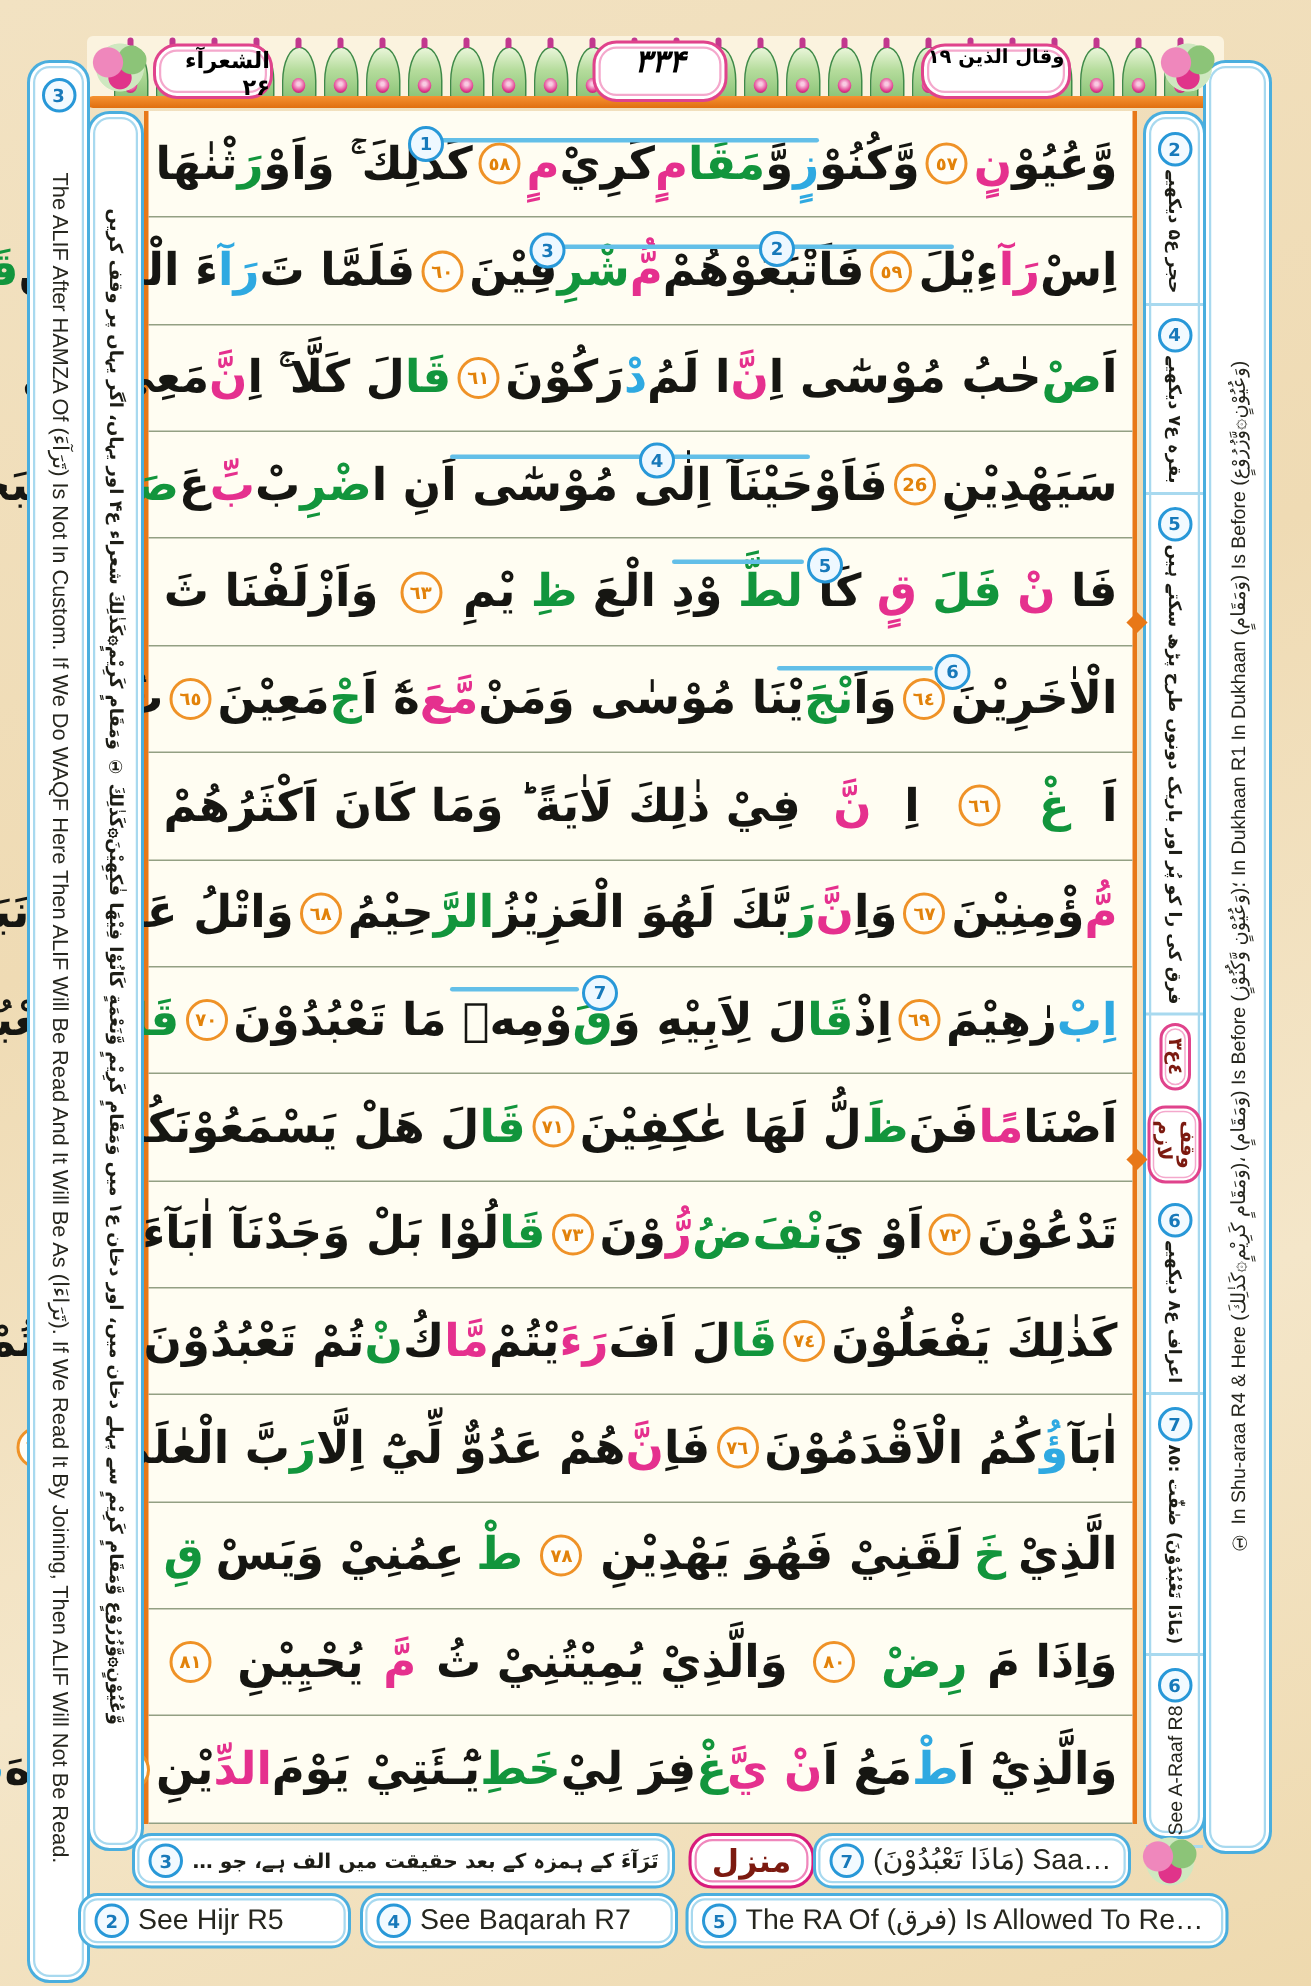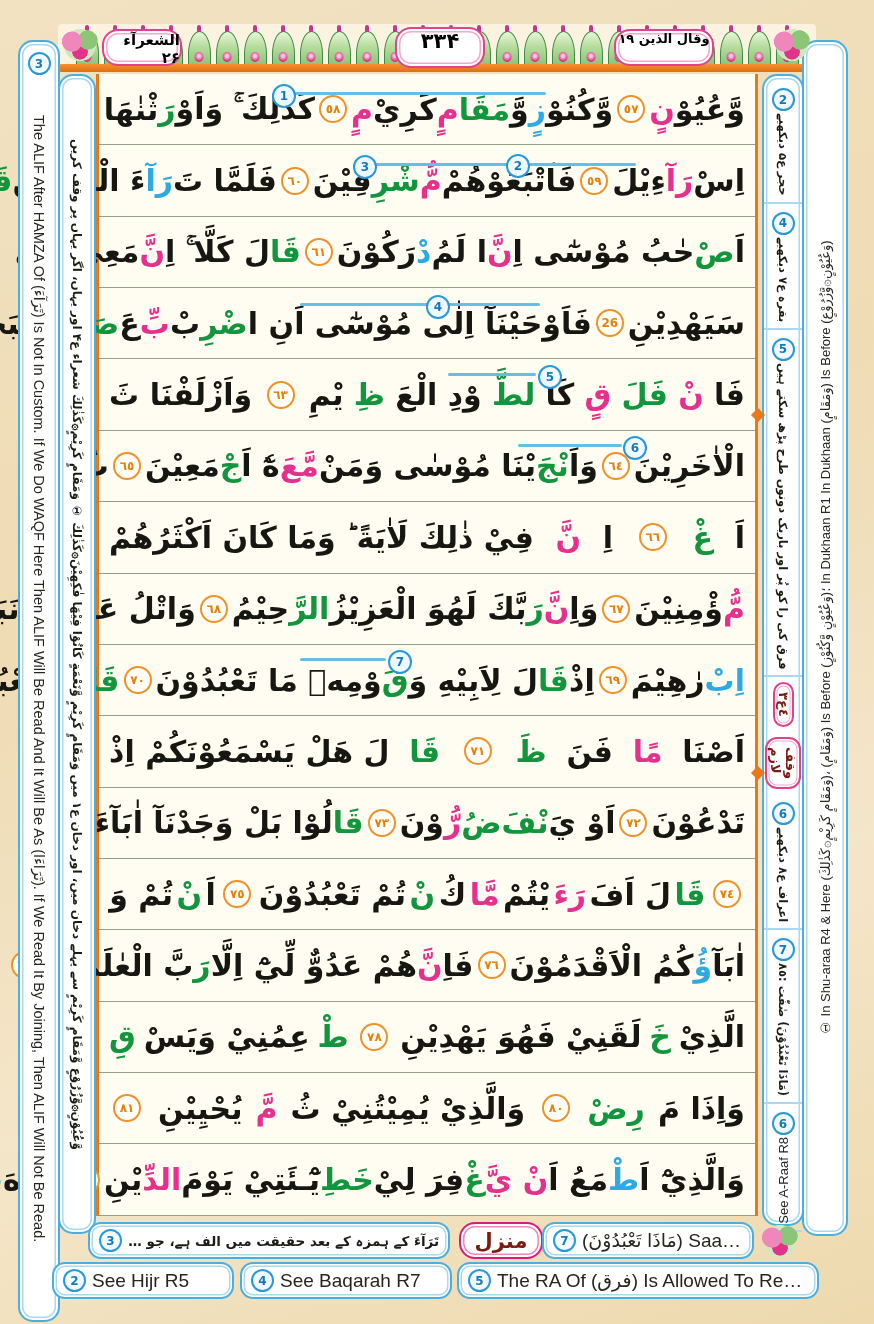--- a/index.html
+++ b/index.html
@@ -108,21 +108,21 @@
     <div class="dome"></div>
     <div class="dome"></div>
     <div class="dome"></div>
   </div>
 <div class="orange-bar"></div>
 <div class="corner-orn" style="left:60px;top:28px;"></div>
 <div class="corner-orn" style="left:772px;top:28px;"></div>
 <div class="cartouche" style="left:102px;top:29px;width:76px;height:33px;font-size:15px;">
     <span dir="rtl">الشعرآء ۲۶</span>
   </div>
-<div class="cartouche" style="left:395px;top:27px;width:86px;height:37px;font-size:21px;">
+<div class="cartouche" style="left:395px;top:27px;width:86px;height:37px;font-size:21px;font-style:italic;">
     <span>۳۳۴</span>
   </div>
 <div class="cartouche" style="left:614px;top:29px;width:96px;height:33px;font-size:13px;">
     <span dir="rtl">وقال الذين ۱۹</span>
   </div>
 
 <div class="strip" style="left:18px;top:40px;width:38px;height:1258px;justify-content:flex-start;padding:10px 0;">
   <span class="refnum" style="margin-bottom:4px;">3</span>
   <div class="vtext en-note" style="font-size:14.5px;height:1200px;">The ALIF After HAMZA Of (تَرَآءَ) Is Not In Custom. If We Do WAQF Here Then ALIF Will Be Read And It Will Be As (تَرَاءَا). If We Read It By Joining, Then ALIF Will Not Be Read.</div>
 </div>
@@ -281,37 +281,39 @@
       <span class="seg k">وْمِهٖ مَا تَعْبُدُوْنَ</span>
       <span class="vnum">٧٠</span>
       <span class="seg g">قَا</span>
       <span class="seg k">لُوْا نَعْبُدُ</span>
     </div>
     <div class="qline">
       <span class="seg k">اَصْنَا</span>
       <span class="seg m">مًا</span>
       <span class="seg k"> فَنَ</span>
       <span class="seg g">ظَ</span>
+      <span class="seg k">لُّ لَهَا عٰكِفِيْنَ</span>
       <span class="vnum">٧١</span>
       <span class="seg g">قَا</span>
       <span class="seg k">لَ هَلْ يَسْمَعُوْنَكُمْ اِذْ</span>
     </div>
     <div class="qline">
       <span class="seg k">تَدْعُوْنَ</span>
       <span class="vnum">٧٢</span>
       <span class="seg k">اَوْ يَ</span>
       <span class="seg g">نْفَ</span>
       <span class="seg g">ضُ</span>
       <span class="seg m">رُّ</span>
       <span class="seg k">وْنَ</span>
       <span class="vnum">٧٣</span>
       <span class="seg g">قَا</span>
       <span class="seg k">لُوْا بَلْ وَجَدْنَآ اٰبَآءَنَا</span>
     </div>
     <div class="qline">
+      <span class="seg k">كَذٰلِكَ يَفْعَلُوْنَ</span>
       <span class="vnum">٧٤</span>
       <span class="seg g">قَا</span>
       <span class="seg k">لَ اَفَ</span>
       <span class="seg m">رَءَ</span>
       <span class="seg k">يْتُمْ </span>
       <span class="seg m">مَّا</span>
       <span class="seg k"> كُ</span>
       <span class="seg g">نْ</span>
       <span class="seg k">تُمْ تَعْبُدُوْنَ</span>
       <span class="vnum">٧٥</span>

